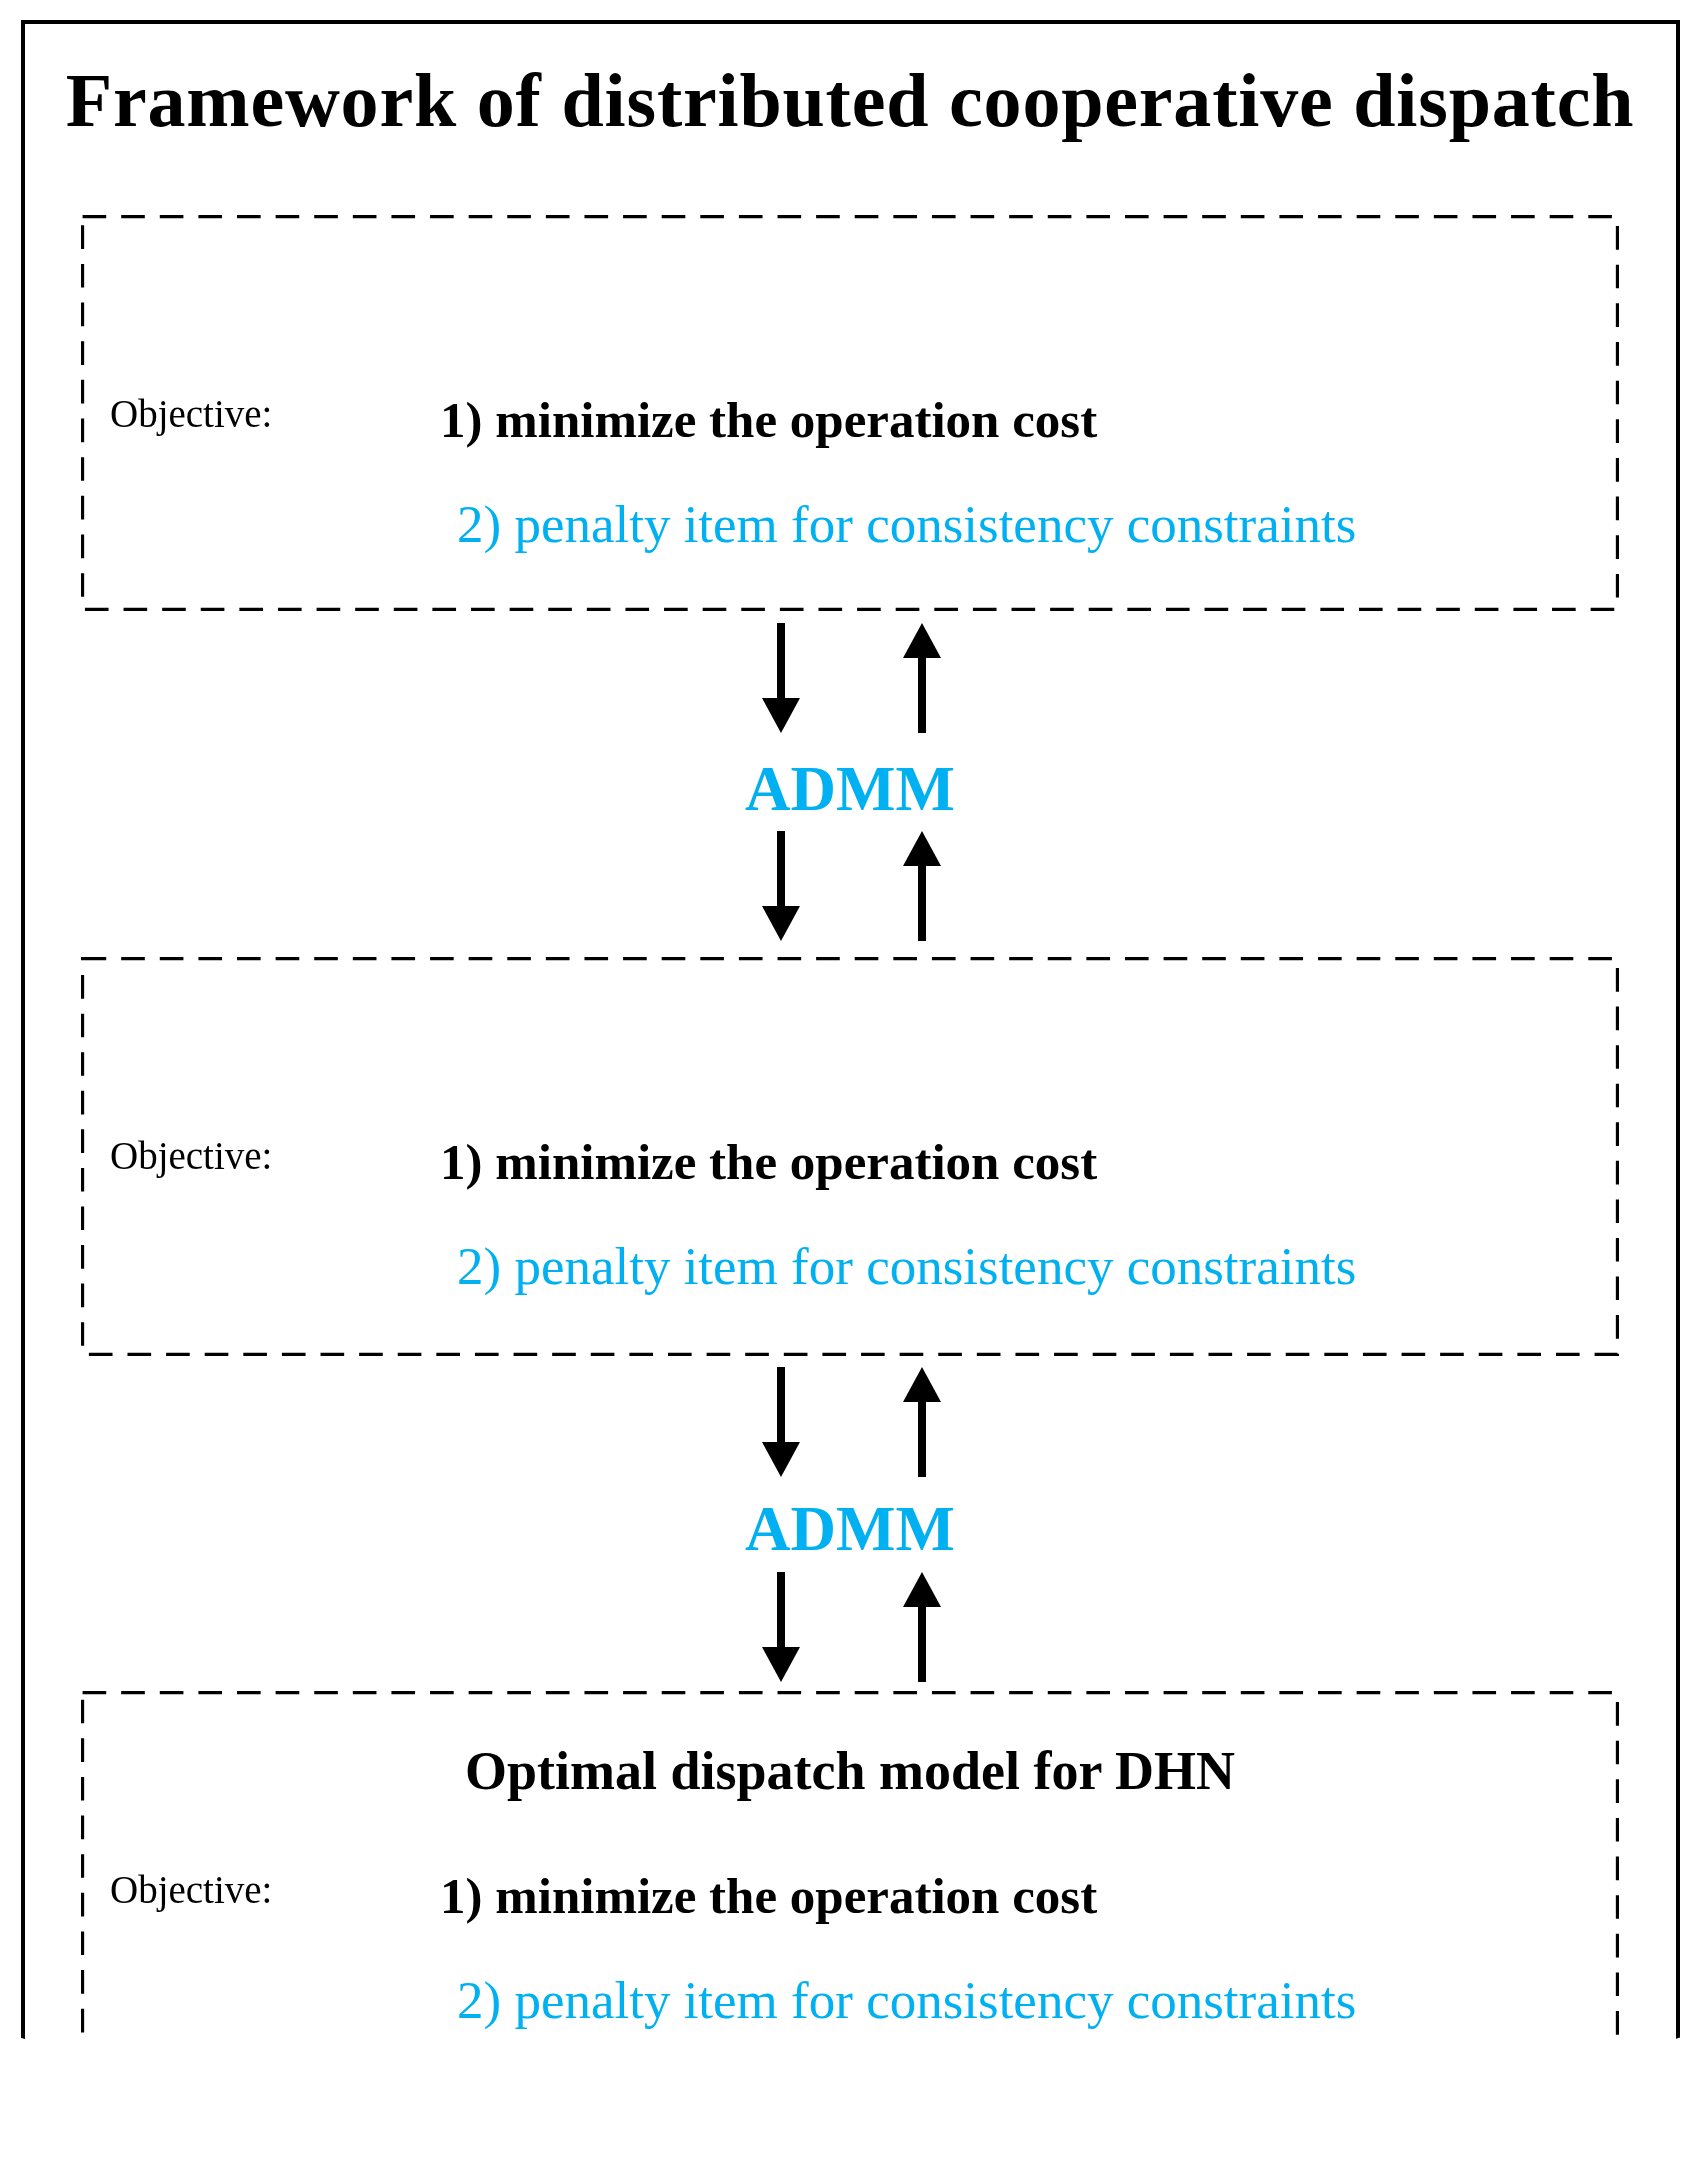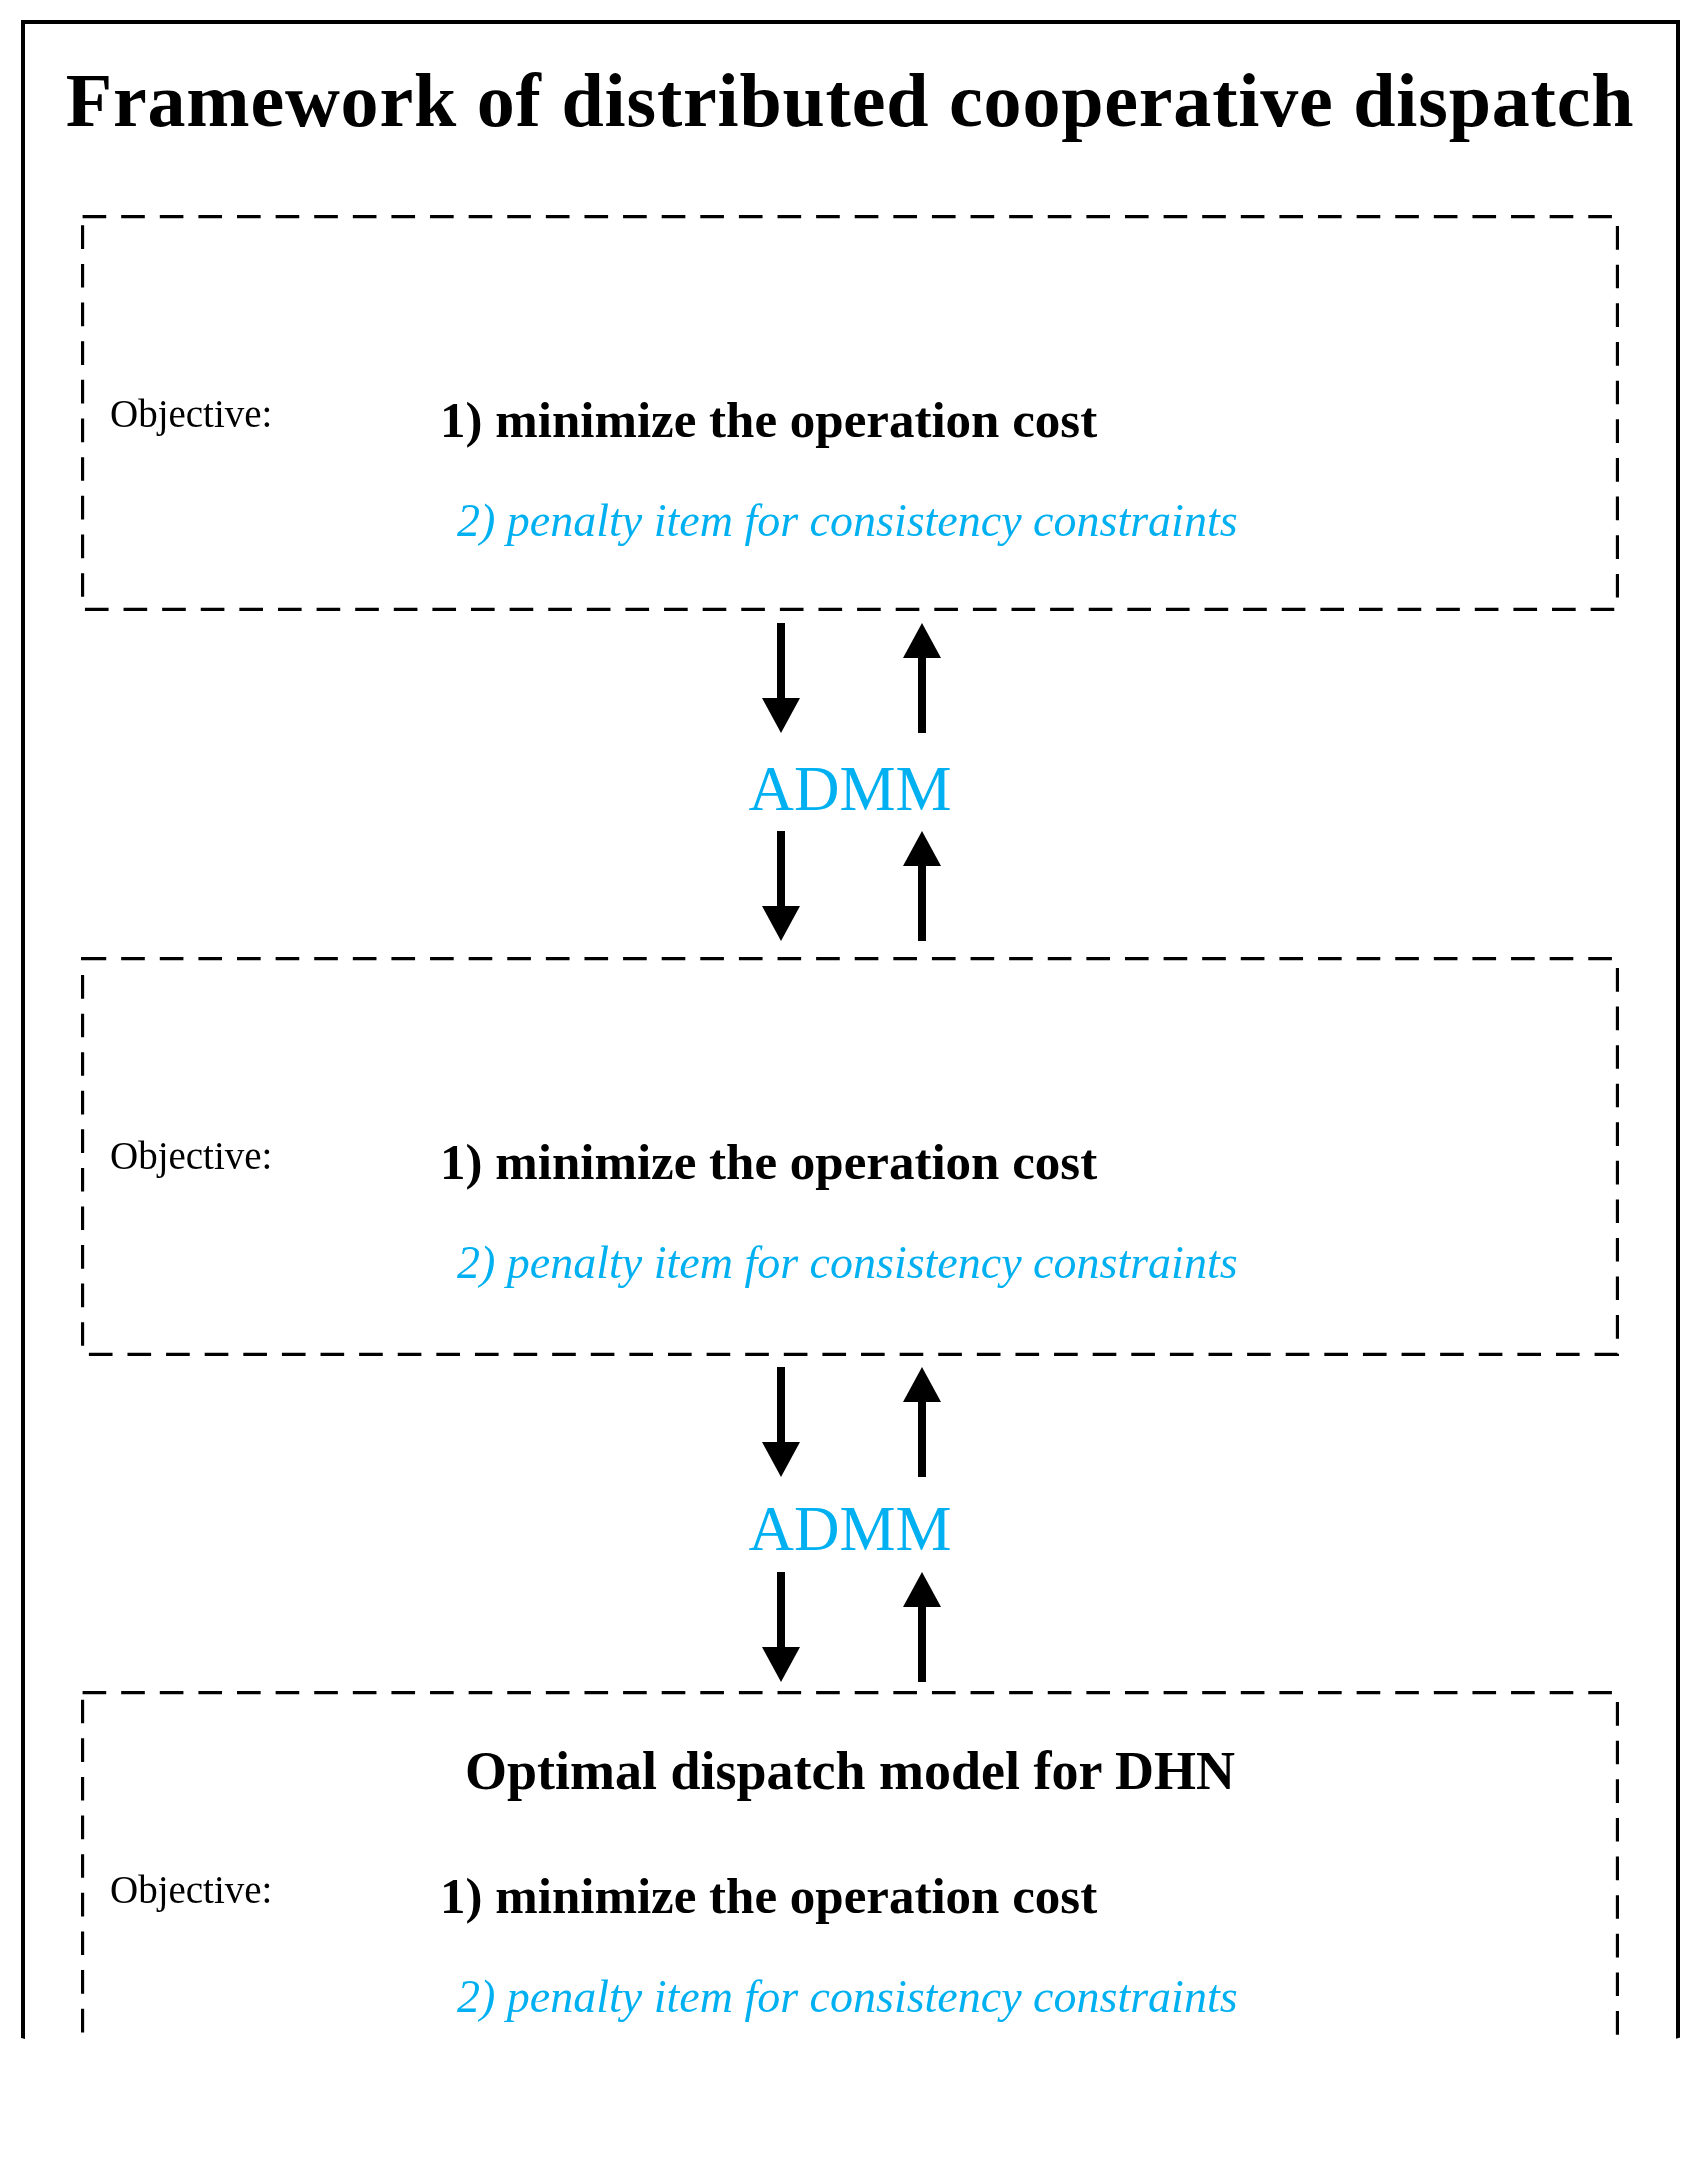--- a/index.html
+++ b/index.html
@@ -56,36 +56,35 @@
   }
   .obj-item-1 {
     position: absolute;
     left: 359px; top: 176px;
     font-size: 51px;
     font-weight: bold;
   }
   .obj-item-2 {
     position: absolute;
     left: 376px; top: 279px;
-    font-size: 46px;
-    font-style: italic;
+    font-size: 53px;
   }
   .accent { color: #00B0F0; }
   .connector {
     position: absolute;
     left: 0;
     width: 100%;
   }
   .admm-label {
     position: absolute;
     left: 0;
     width: 100%;
     text-align: center;
     font-size: 63px;
-    font-weight: normal;
+    font-weight: bold;
     color: #00B0F0;
   }
   .arrow {
     position: absolute;
     width: 38px;
     display: flex;
     flex-direction: column;
     align-items: center;
   }
   .arrow .shaft {

